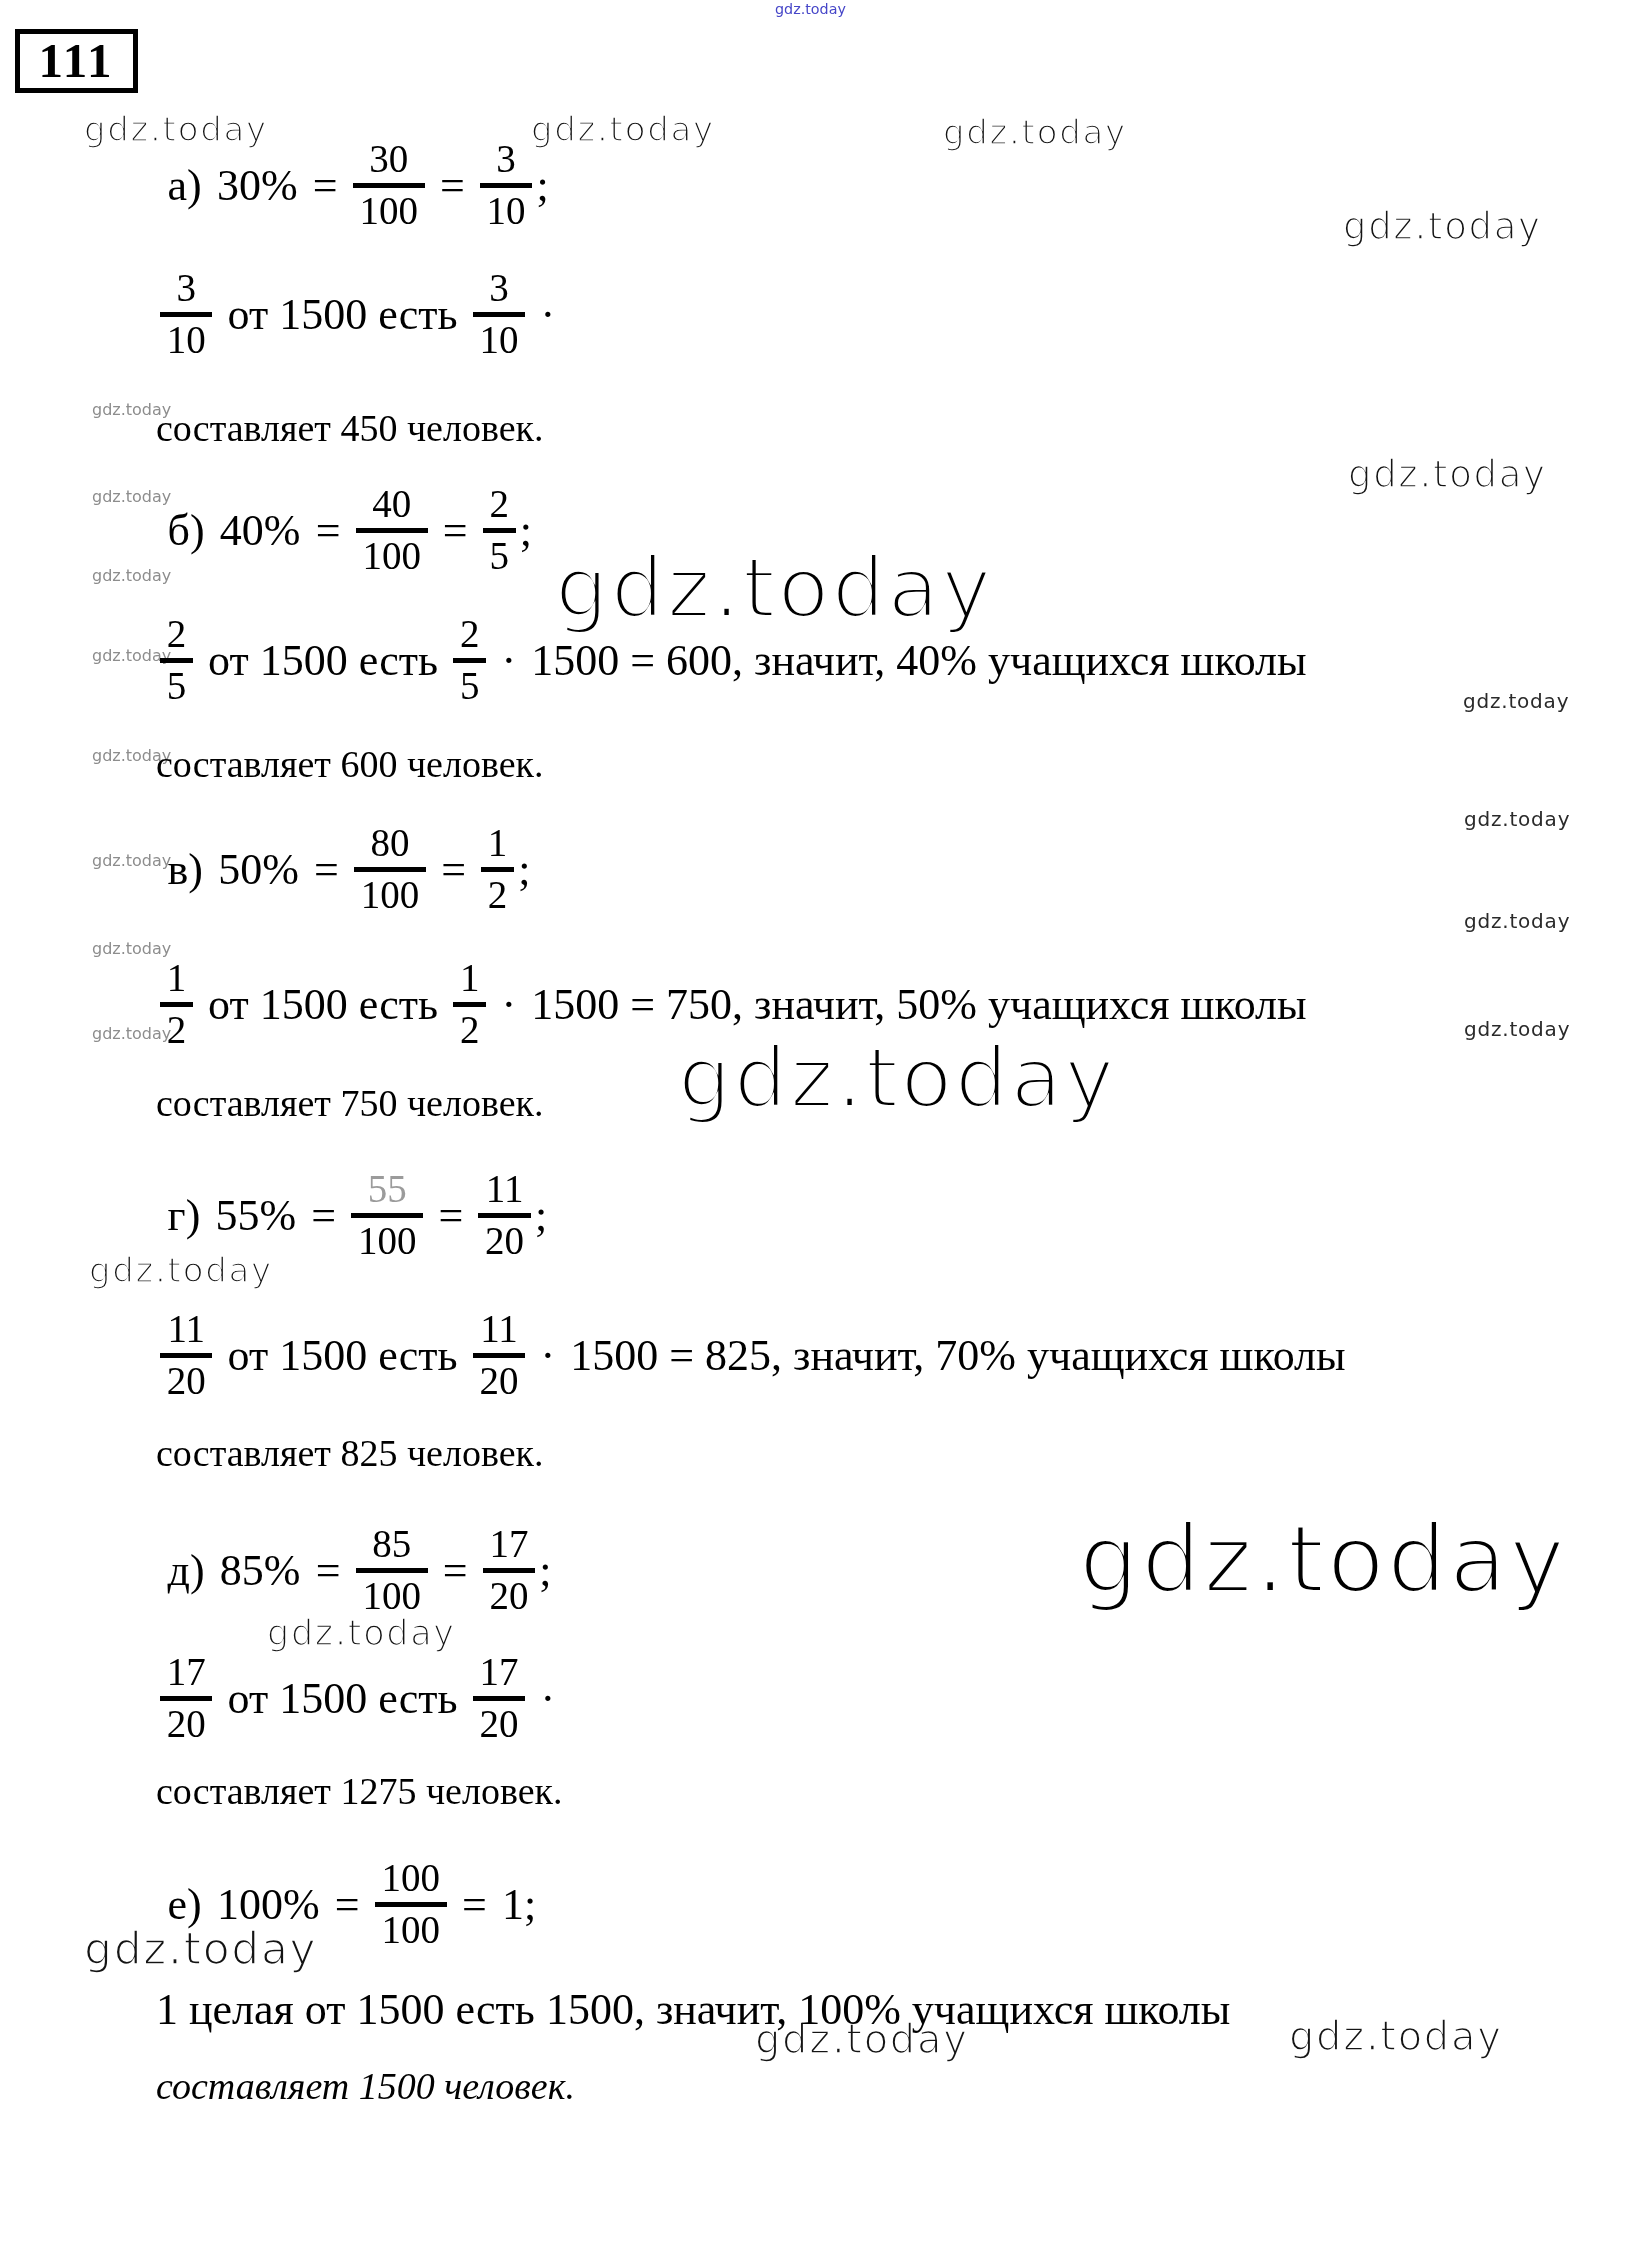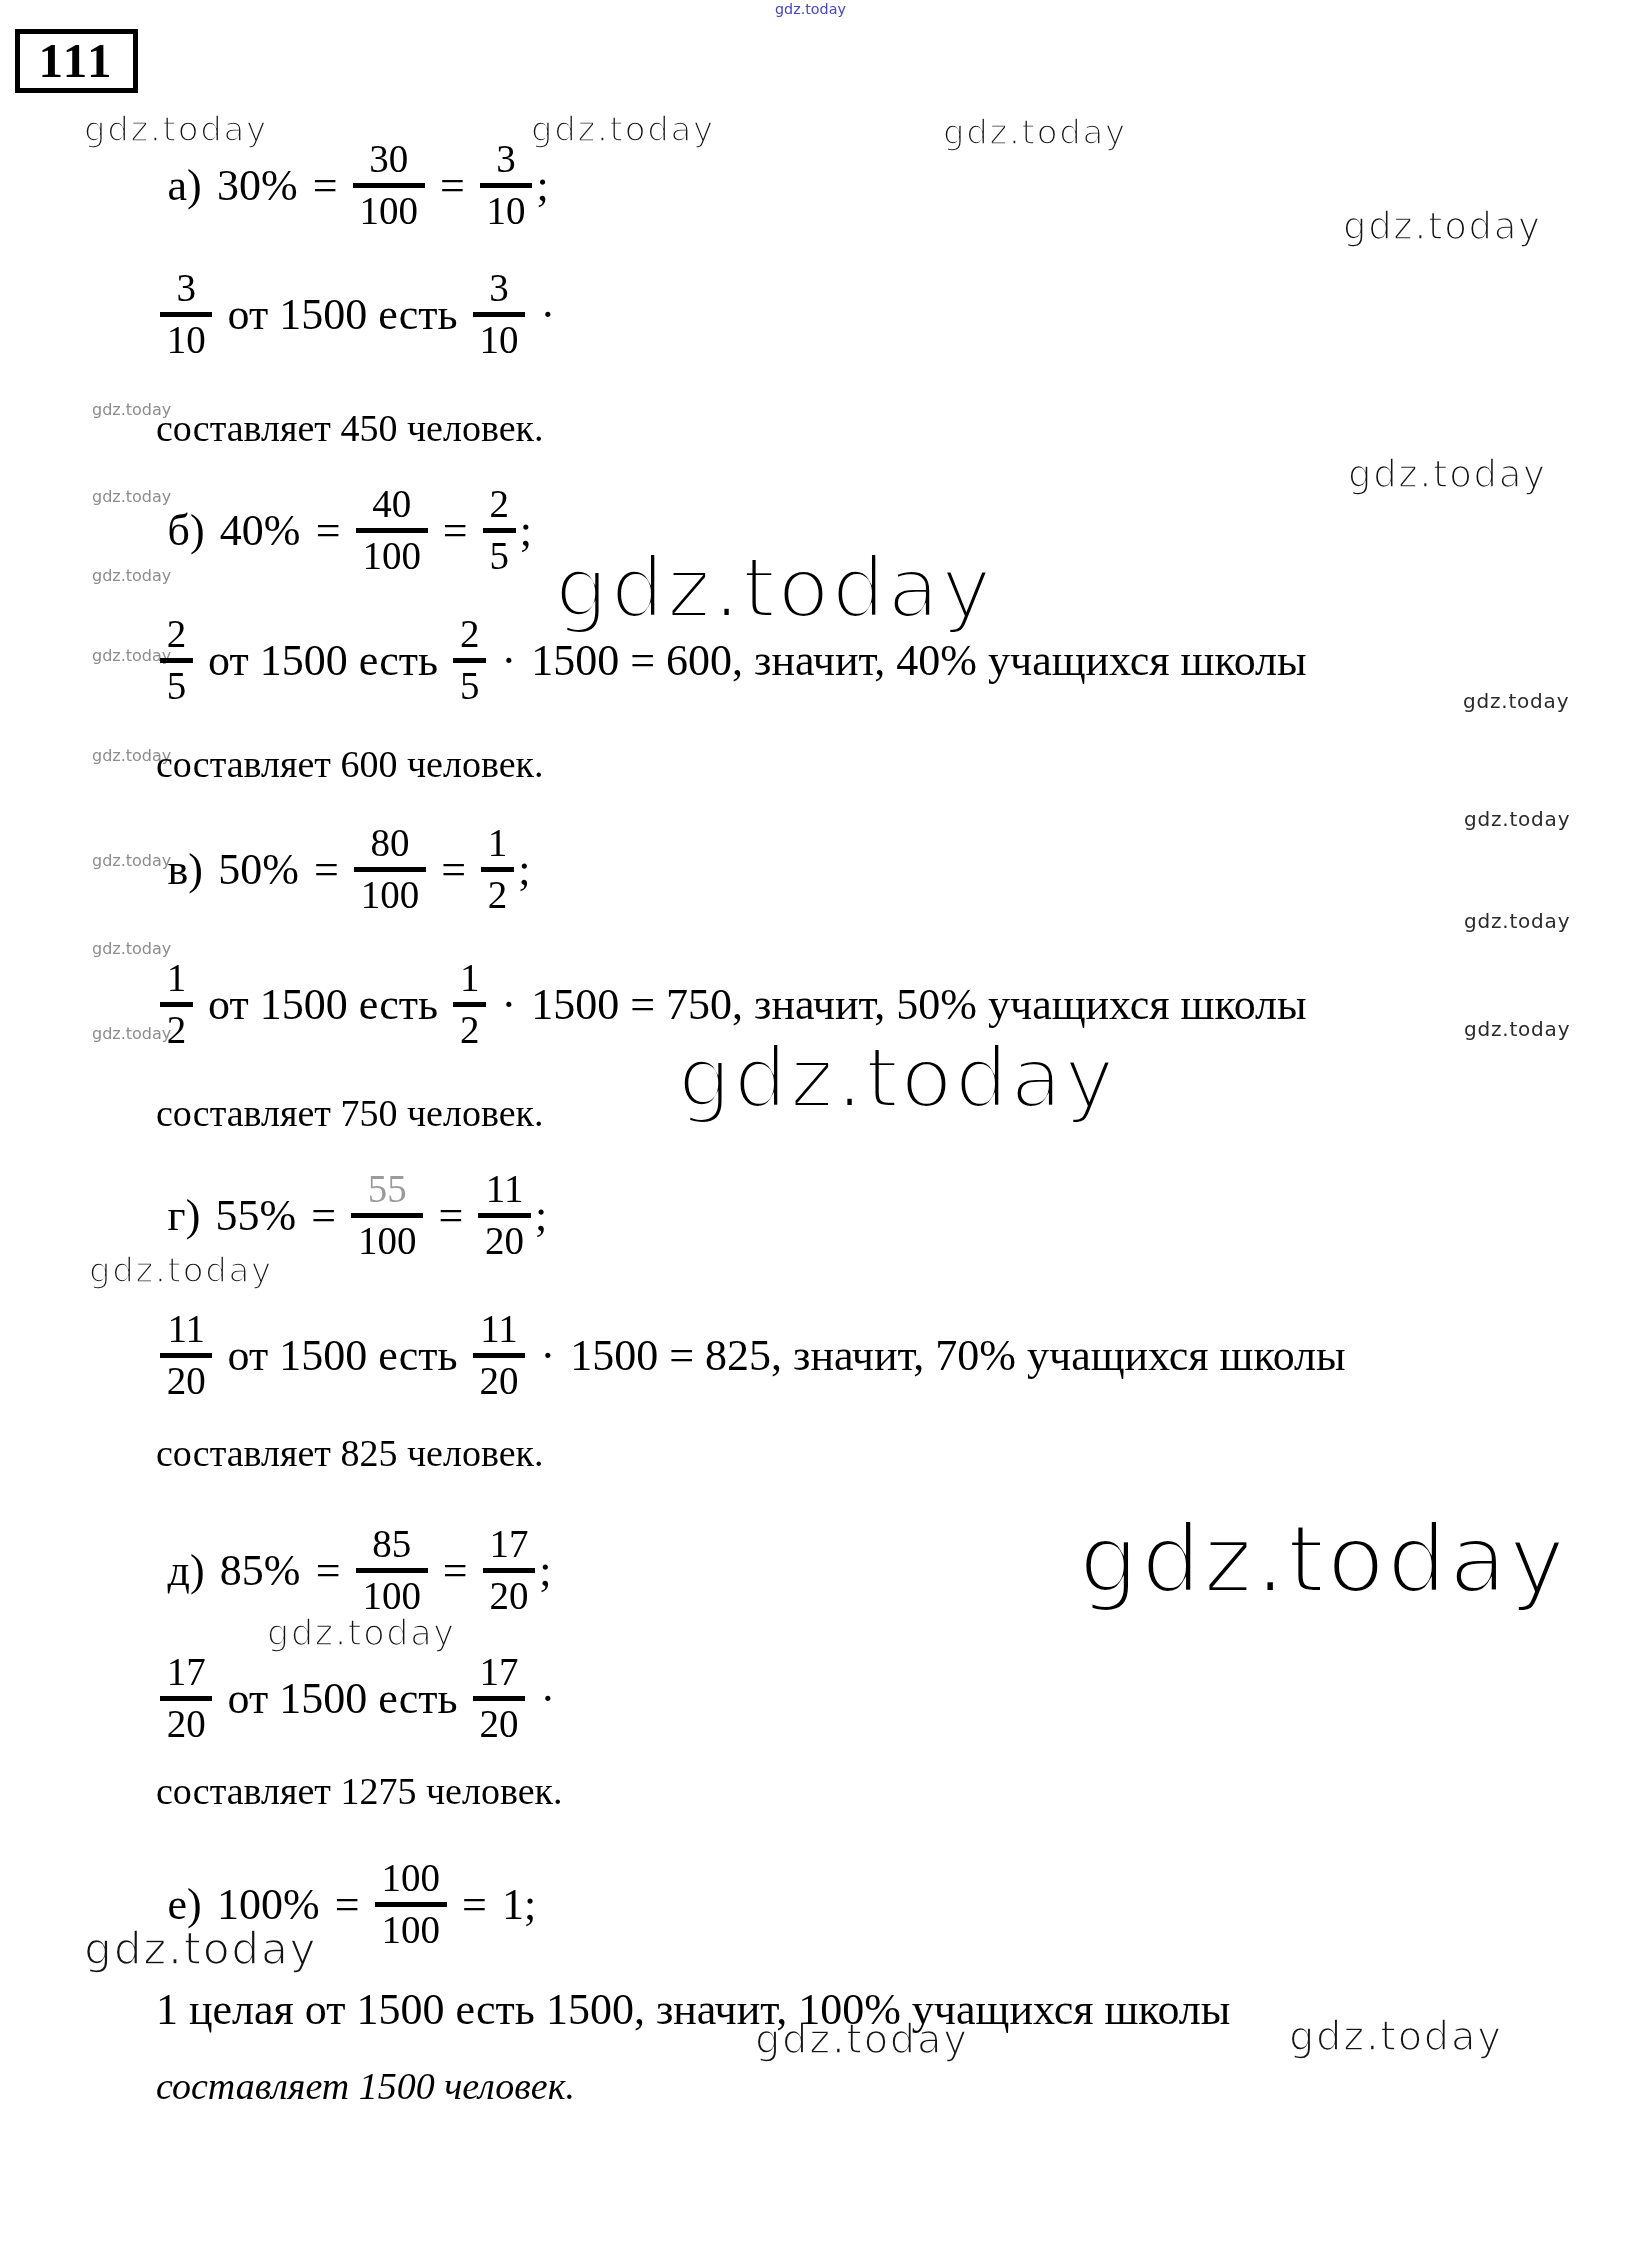--- a/index.html
+++ b/index.html
@@ -146,21 +146,21 @@
         <span class="fd">2</span>
       </span>
     <span>от 1500 есть</span>
     <span class="frac">
         <span class="fn">1</span>
         <span class="fd">2</span>
       </span>
     <span>·</span>
     <span>1500 = 750, значит, 50% учащихся школы</span>
   </div>
-  <div class="l3" style="top:1081px;margin-top:10px;">составляет 750 человек.</div>
+  <div class="l3" style="top:1081px;">составляет 750 человек.</div>
 
   <div class="row" style="top:1152px;">
     <span>г)</span>
     <span>55%</span>
     <span>=</span>
     <span class="frac">
         <span class="fn muted">55</span>
         <span class="fd">100</span>
       </span>
     <span>=</span>

